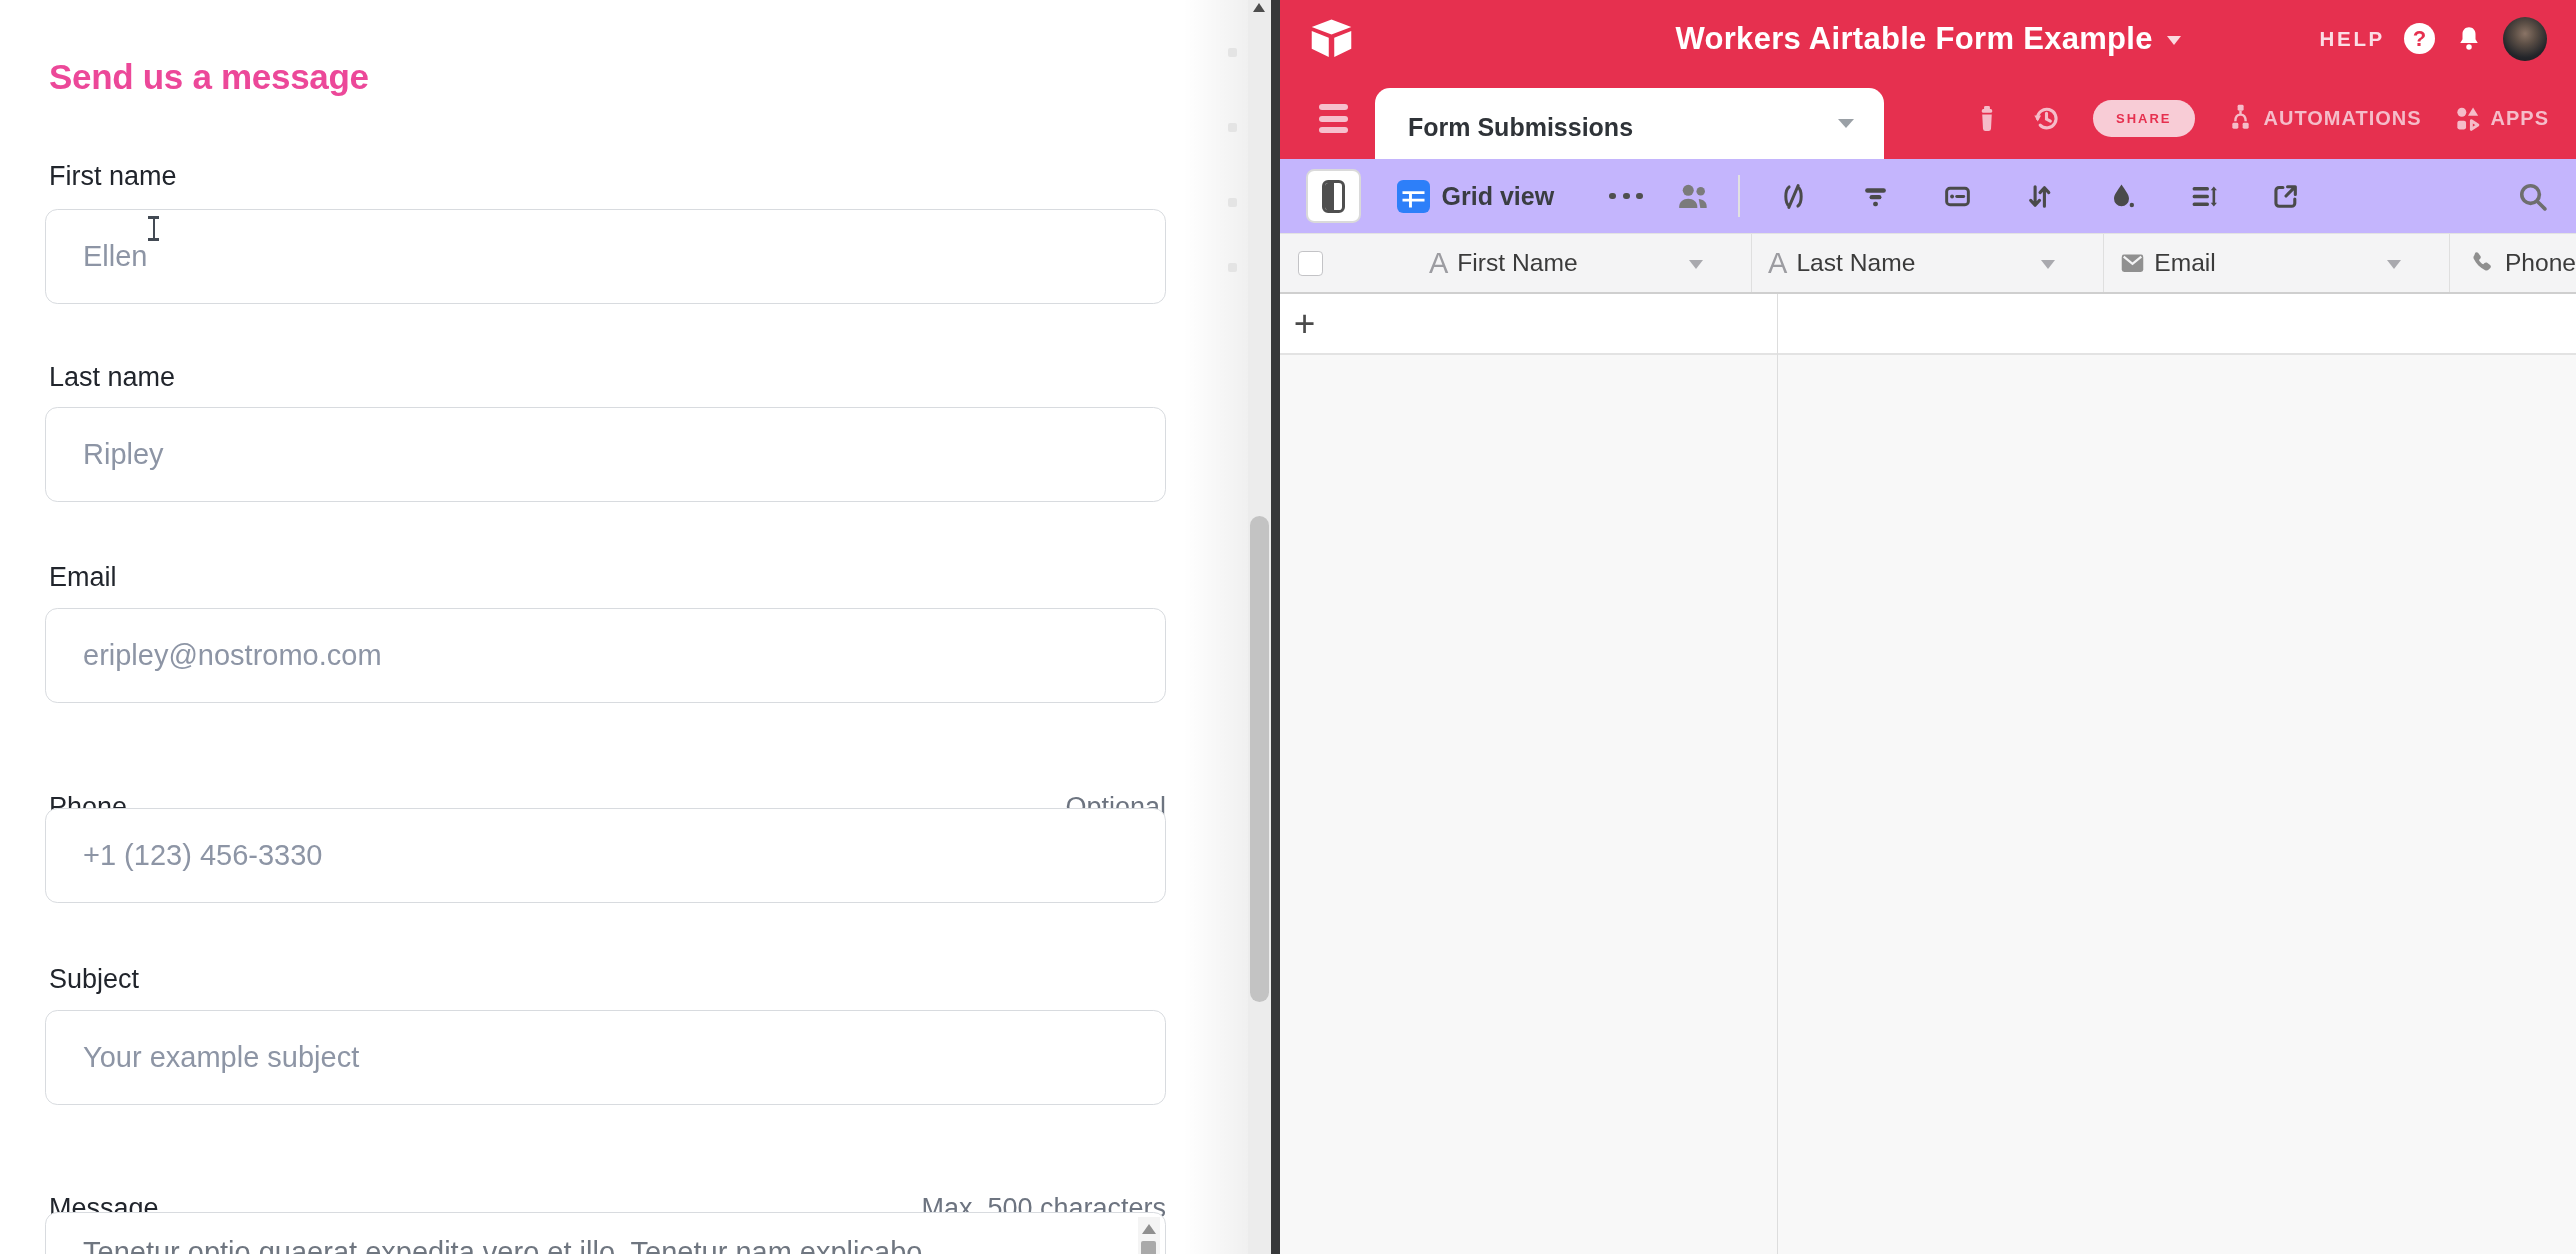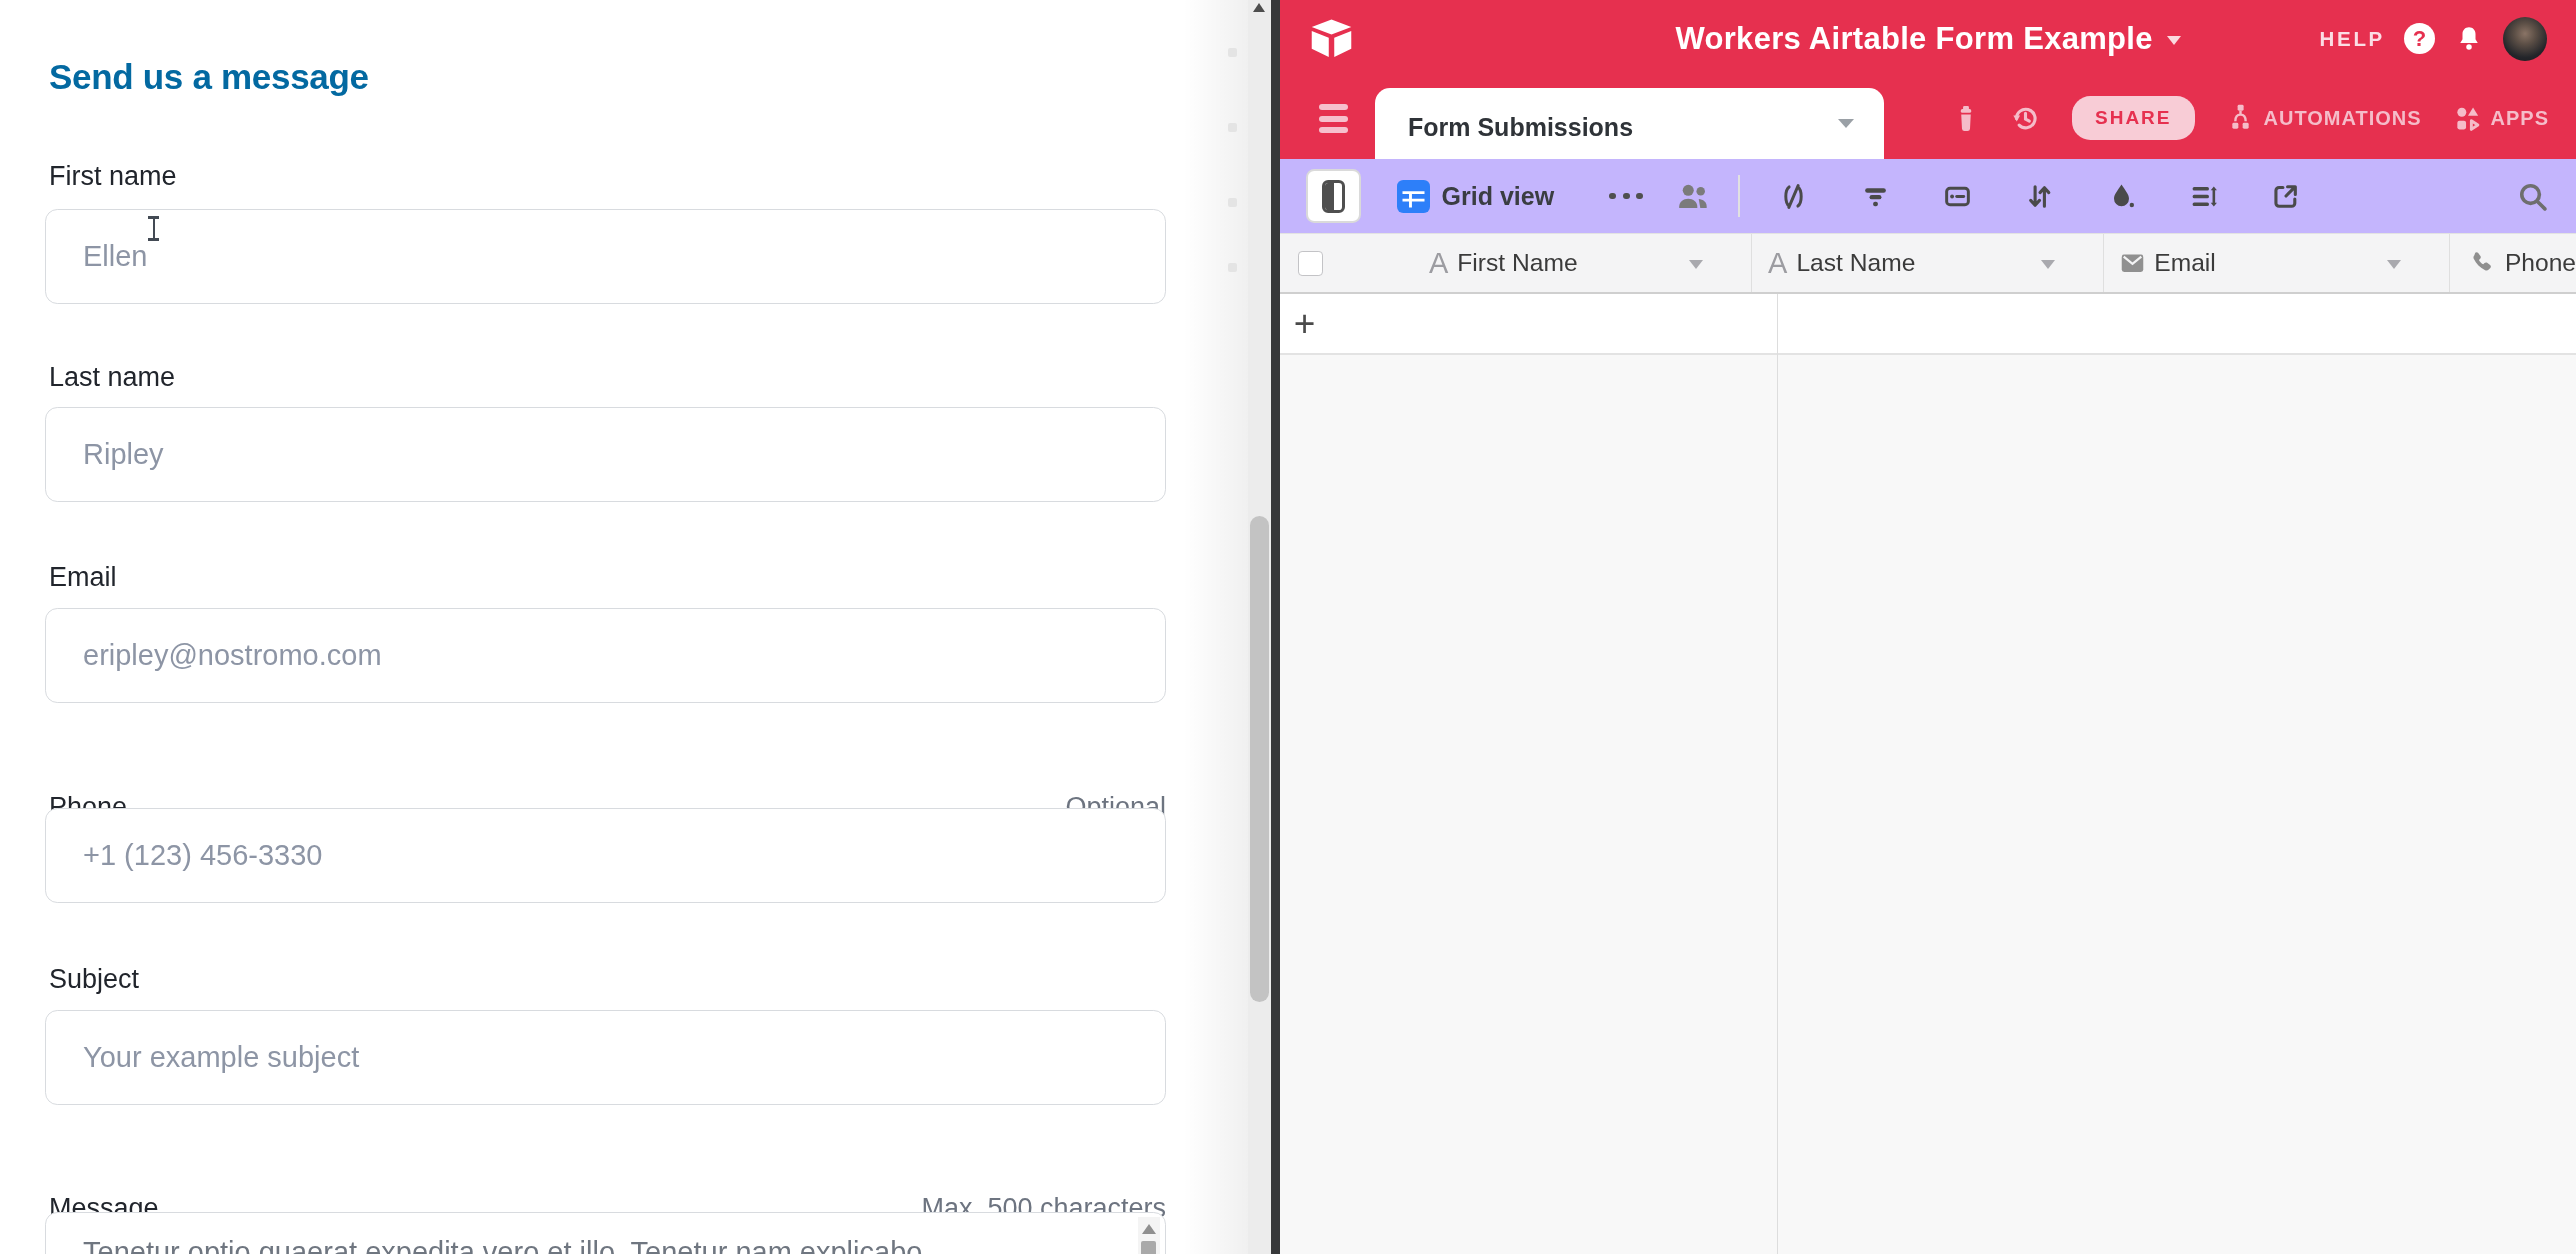--- a/index.html
+++ b/index.html
@@ -5,21 +5,21 @@
   * { margin:0; padding:0; box-sizing:border-box; }
   html,body { width:2576px; height:1255px; overflow:hidden; }
   body { font-family:"Liberation Sans", sans-serif; background:#fff; }
   .screen { position:relative; width:2576px; height:1255px; overflow:hidden; background:#fff; }
 
   
   .form-pane { position:absolute; left:0; top:0; width:1271px; height:1255px; background:#fff; }
   .edge-shade { position:absolute; right:23px; top:0; width:65px; height:100%;
     background:linear-gradient(to right, rgba(0,0,0,0), rgba(0,0,0,0.06)); }
   .form-title { position:absolute; left:49px; top:57px; font-size:35px; line-height:40px;
-    font-weight:600; color:#0369a1; letter-spacing:-0.3px;text-align:right; }
+    font-weight:600; color:#ec4899; letter-spacing:-0.3px;text-align:right; }
   .label-row { position:absolute; left:49px; width:1117px; display:flex;
     justify-content:space-between; align-items:baseline;
     font-size:27px; line-height:30px; color:#21252c; font-weight:500; }
   .hint { color:#6d7480; font-weight:400;margin-top:29px; }
   .txt-input { position:absolute; left:45px; width:1121px; height:95px; background:#fff;
     border:1.4px solid #d8dbdf; border-radius:12.3px; display:flex; align-items:center;
     padding-left:37px; }
   .placeholder { font-size:29px; color:#8d95a5; }
   .y-lbl1{top:161px}.y-lbl2{top:362px}.y-lbl3{top:562px}.y-lbl4{top:763px}.y-lbl5{top:964px}.y-lbl6{top:1164px}
   .y-in1{top:209px}.y-in2{top:407px}.y-in3{top:608px}.y-in4{top:808px}.y-in5{top:1010px}
@@ -70,21 +70,21 @@
 
   .at-tabbar { height:82px; background:var(--red,#e6304f); position:relative; flex:none; }
   .hamburger { position:absolute; left:39px; top:27px; width:29px; }
   .hamburger i { display:block; height:6.1px; border-radius:3.4px; background:#f6c0cd; margin-bottom:5.5px; }
   .view-tab { position:absolute; left:95px; top:11px; width:509px; height:71px; background:#fff;
     border-radius:15px 15px 0 0; display:flex; align-items:center; padding:0 30px 0 33px; }
   .view-tab .name { font-size:25px; font-weight:700; color:#2f3338;margin-top:8px; }
   .caret-down-gray { width:0; height:0; border-left:8.2px solid transparent; border-right:8.2px solid transparent;
     border-top:9.6px solid #9aa0a6; margin-left:auto; }
   .tabbar-right { position:absolute; right:27px; top:0; height:100%; display:flex; align-items:center; gap:31px; }
-  .share-pill { background:var(--pill-pink,#f8ccd6); color:var(--red,#e6304f); font-size:19px; font-weight:700;
+  .share-pill { background:var(--pill-pink,#f8ccd6); color:var(--red,#e6304f); font-size:13px; font-weight:700;
     letter-spacing:2px; padding:11px 23px; border-radius:18.4px; }
   .tb-group { display:flex; align-items:center; gap:9px; }
   .tb-label { font-size:20px; font-weight:700; letter-spacing:1px; color:var(--pink,#f5bcc9); }
 
   .at-toolbar { height:74px; background:#c4b5fd; display:flex; align-items:center; flex:none; padding-left:26px; }
   .panel-btn { width:55px; height:54px; border:2px solid #dadada; border-radius:8.2px;
     display:flex; align-items:center; justify-content:center; background:#fff; }
   .panel-glyph { width:23px; height:33px; border:3.4px solid #4f4f4f; border-radius:6.1px; position:relative; overflow:hidden; }
   .panel-glyph::before { content:""; position:absolute; left:0; top:0; bottom:0; width:9px; background:#4f4f4f; }
   .grid-ic { margin-left:36px; }

